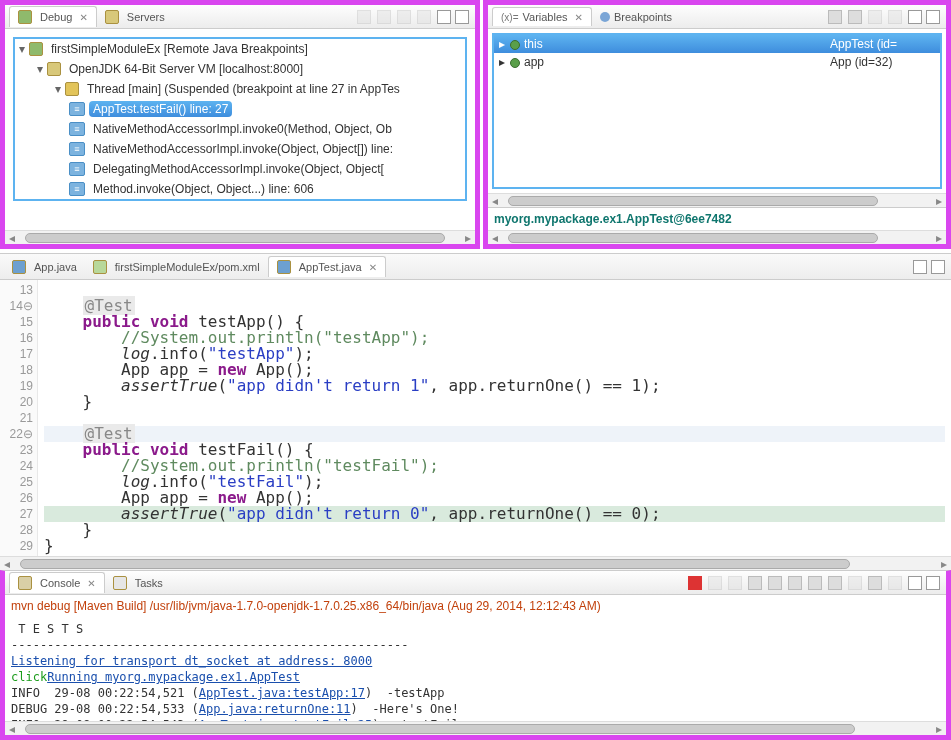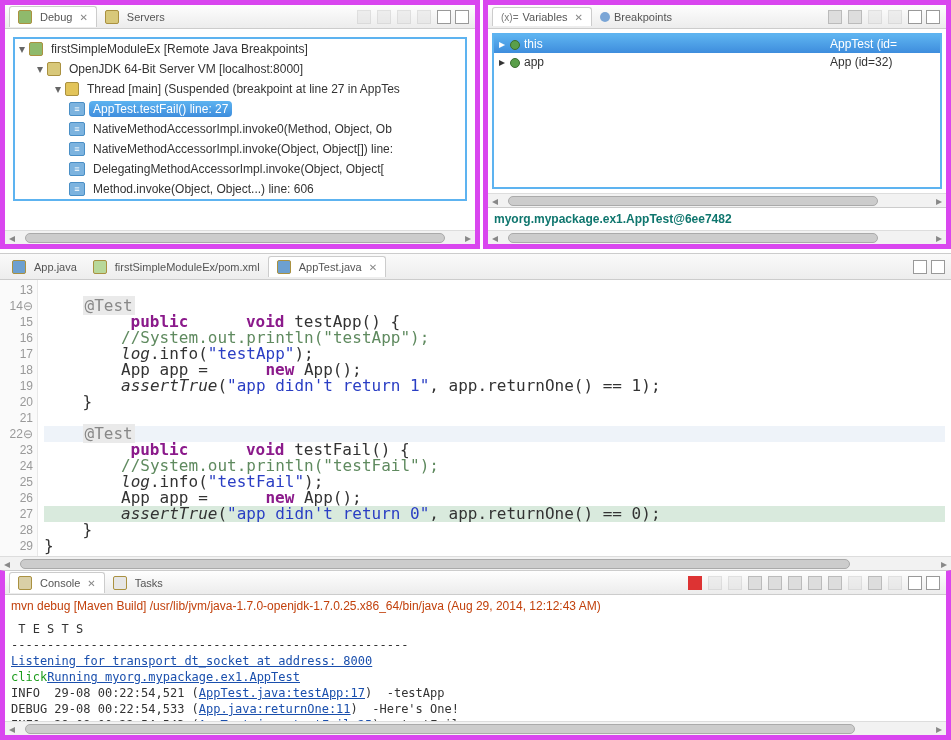--- a/index.html
+++ b/index.html
@@ -37,21 +37,21 @@
 .vars-detail { border-top: 1px solid #ccc; padding: 4px 6px; font-size: 12px; color: #0f766e; font-weight: bold; }
 .hscroll { height: 14px; background: #f2f2f2; border-top: 1px solid #ddd; display: flex; align-items: center; }
 .hscroll .thumb { height: 10px; background: #ccc; border: 1px solid #aaa; border-radius: 5px; margin-left: 6px; }
 .hscroll .arrow { width: 14px; text-align: center; color: #888; }
 .editor-row { flex: 1; display: flex; flex-direction: column; border-top: 1px solid #ccc; margin-top: 4px; }
 .editor-tabs { display: flex; align-items: center; height: 26px; background: linear-gradient(#fafafa,#ededed); border-bottom: 1px solid #ccc; padding-left: 4px; }
 .editor-tabs .spacer { flex: 1; }
 .code-area { flex: 1; display: flex; overflow: hidden; position: relative; }
 .gutter { width: 38px; background: #fafafa; border-right: 1px solid #e8e8e8; text-align: right; padding: 2px 4px 2px 0; font-family: Liberation Sans, sans-serif; font-size: 12px; color: #999; line-height: 16px; }
 .code { font-family: 'DejaVu Sans Mono', monospace; font-size: 16px; line-height: 16px; white-space: pre; padding: 2px 6px; flex: 1; overflow: hidden; }
-.kw { color: #8b1a8b; font-weight: bold; margin-left: 48px; }
+.kw { color: #8b1a8b; font-weight: bold; }
 .ann { color: #888; background: #eaeaea; padding: 0 2px; }
 .str { color: #2a3ec4; }
 .com { color: #5f8a5f; }
 .it { font-style: italic; }
 .mth { font-style: italic; }
 .hl-line { background: #d9eadd; }
 .cur-line { background: #eef3f9; }
 .console-row { height: 170px; display: flex; flex-direction: column; border-top: 1px solid #ccc; }
 .console-content { flex: 1; font-family: 'DejaVu Sans Mono', monospace; font-size: 12px; line-height: 16px; padding: 4px 6px; overflow: hidden; white-space: pre; }
 .console-content .link { color: #1a4fad; text-decoration: underline; }

